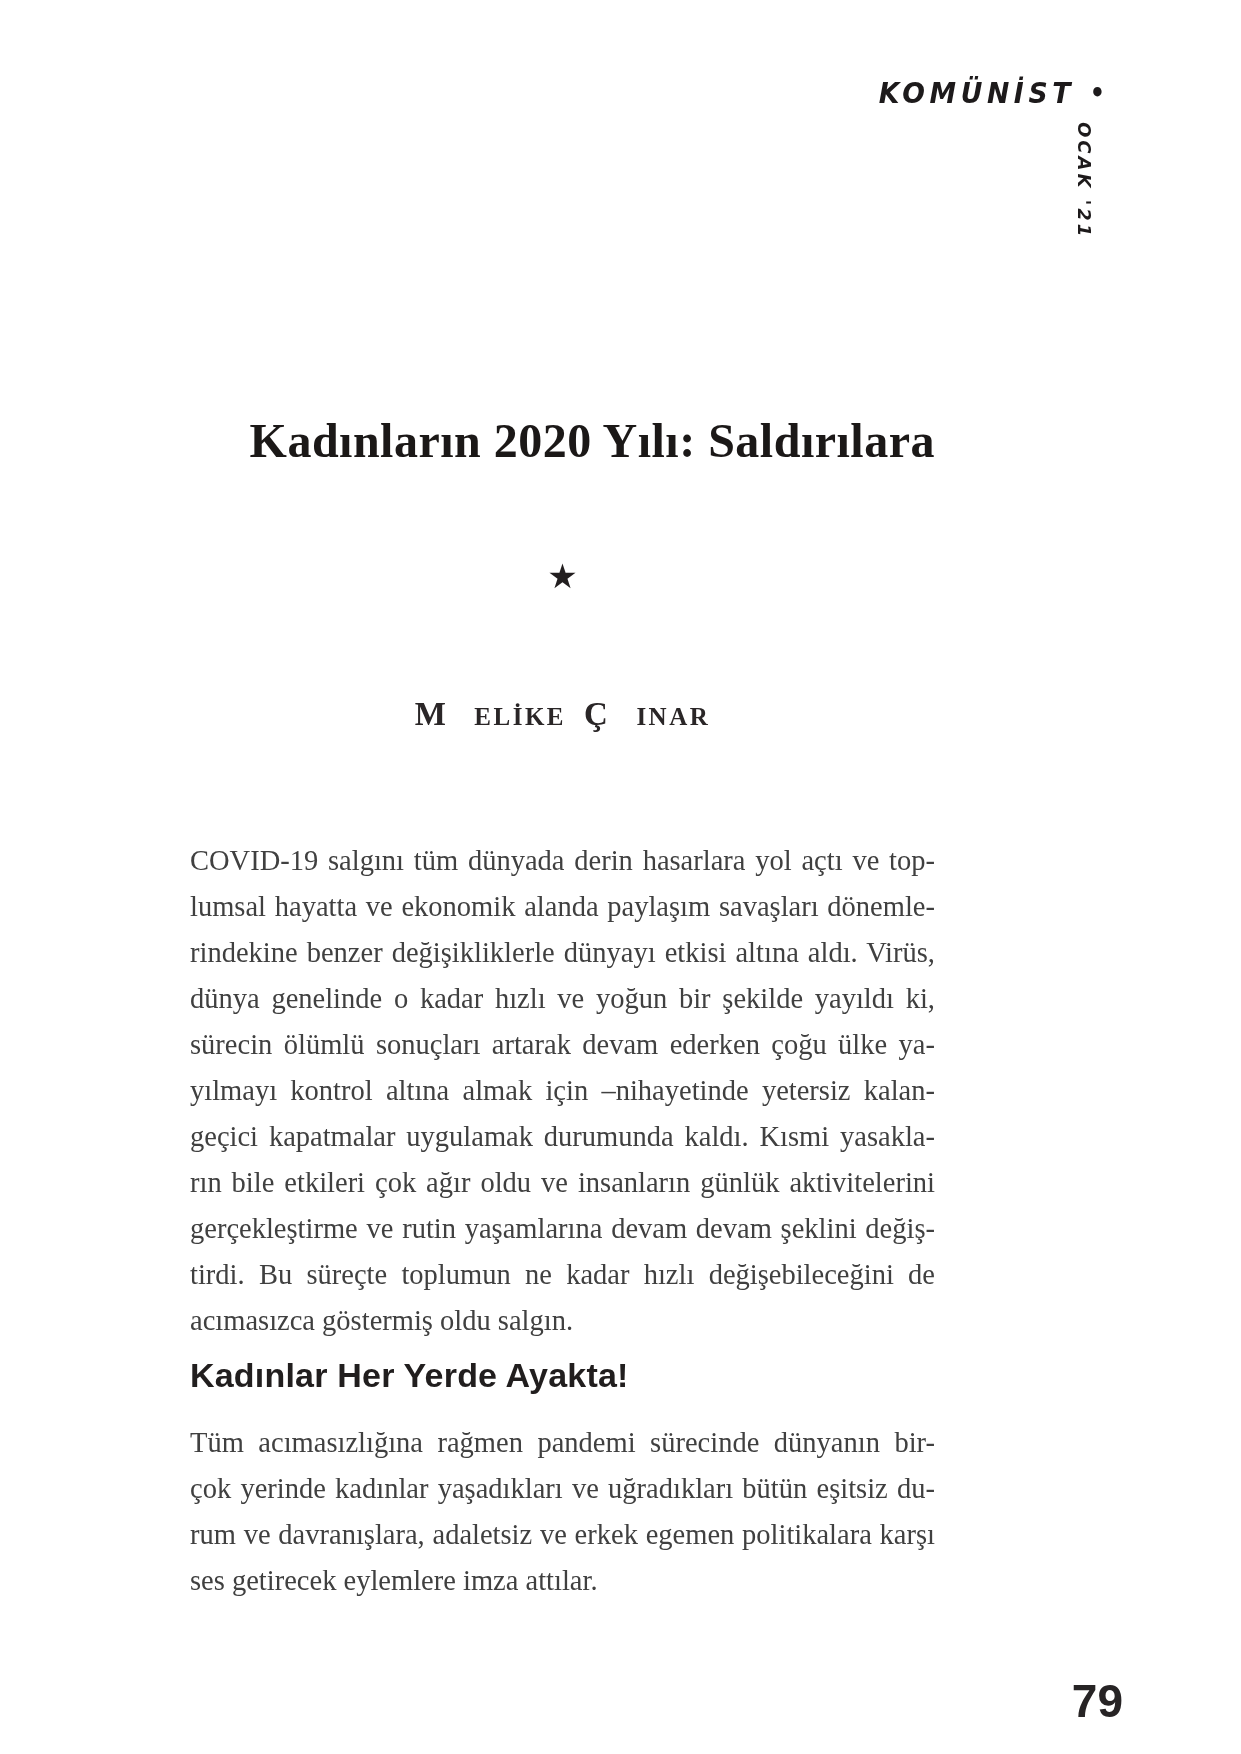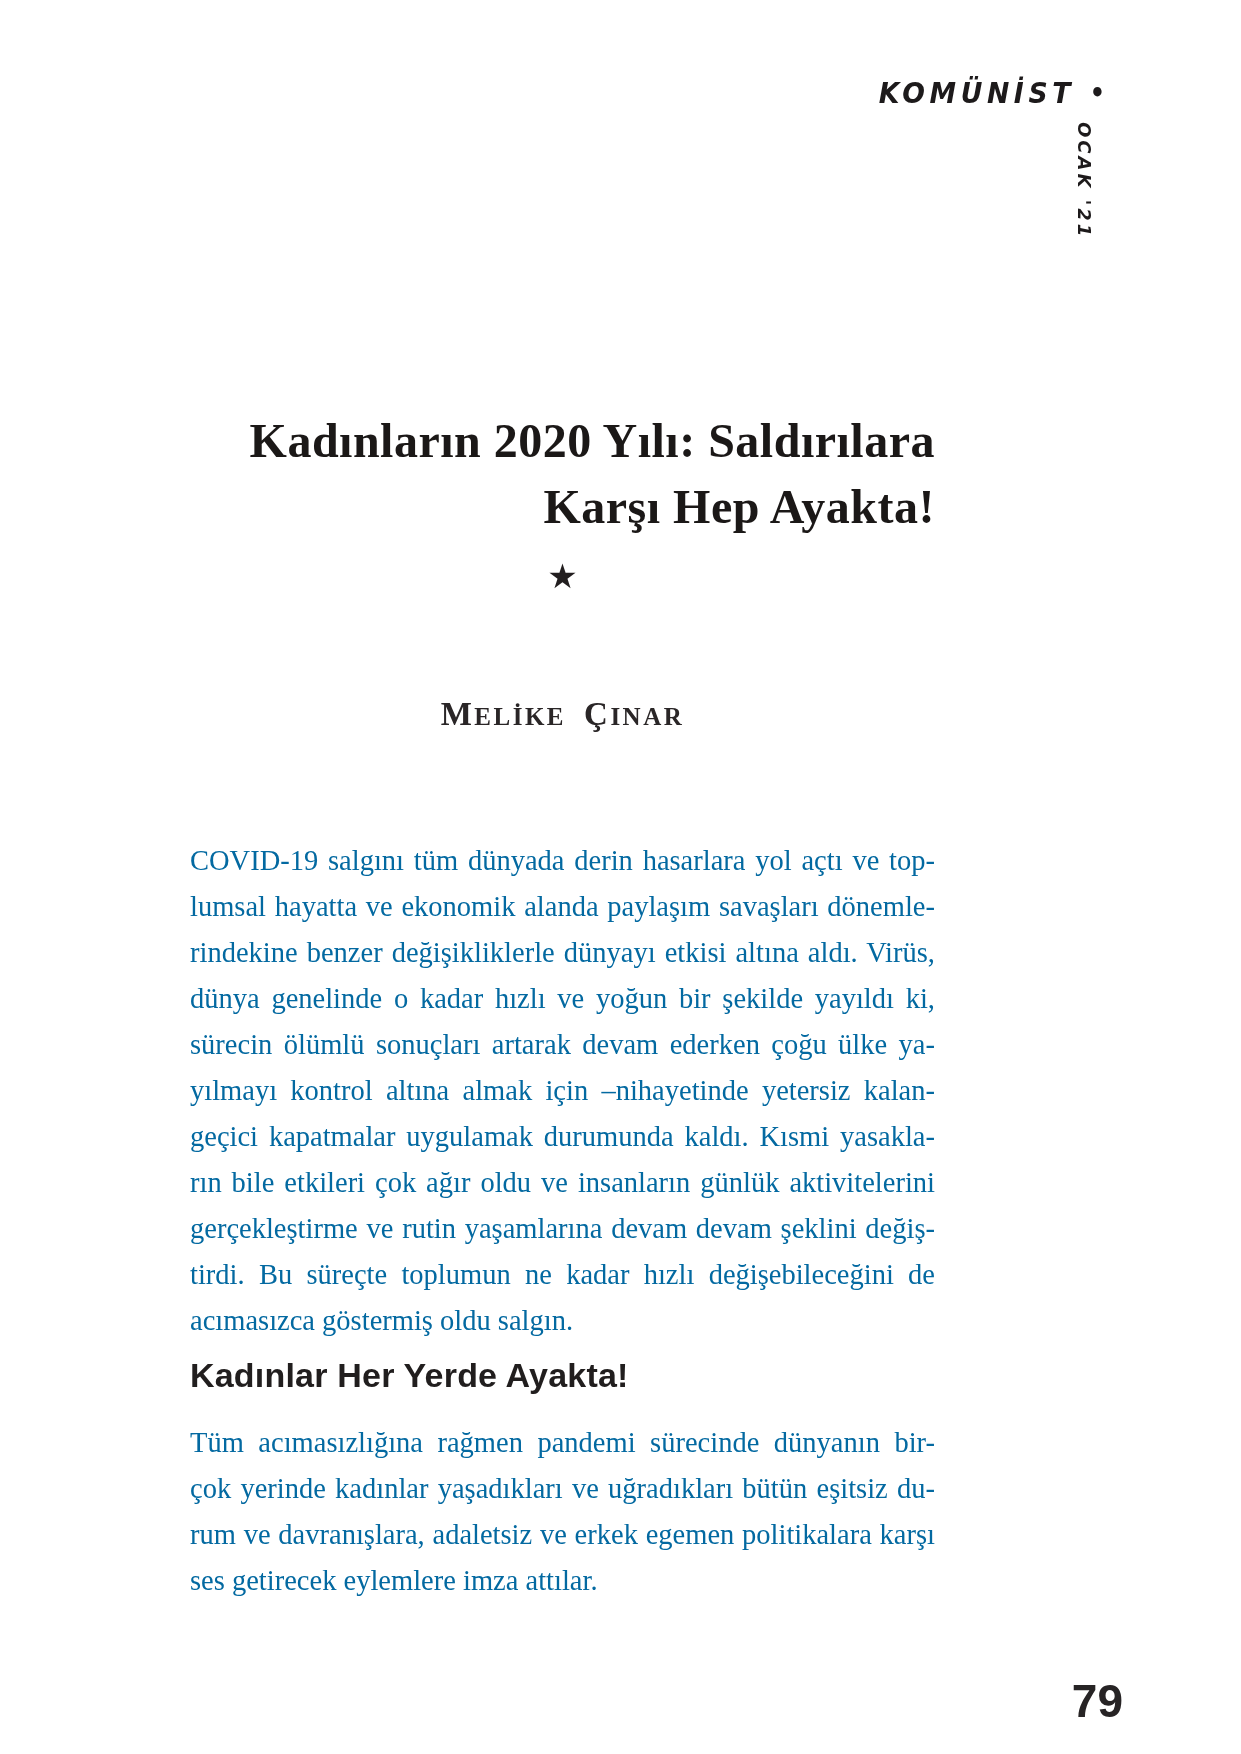--- a/index.html
+++ b/index.html
@@ -69,27 +69,27 @@
   .author-name {
     top: 696px;
     text-align: center;
     font-weight: bold;
     color: #2a2627;
     letter-spacing: 2.5px;
     white-space: nowrap;
   }
   .author-name .word { margin: 0 9px; }
   .author-name .cap { font-size: 33px; }
-  .author-name .sc  { font-size: 25px; }
+  .author-name .sc  { font-size: 25px; margin-left: 26px; }
 
   
   .body-par {
     font-size: 28.5px;
     line-height: 46px;
-    color: #0369a1;
+    color: #404040;
   }
   .par-1 { top: 838px; }
   .par-2 { top: 1420px; }
   .jline { text-align: justify; text-align-last: justify; }
   .jlast { text-align: justify; text-align-last: left; }
 
   .section-heading {
     top: 1356px;
     font-family: "Liberation Sans", sans-serif;
     font-weight: 600;
@@ -116,21 +116,20 @@
 <div class="page">
 
   <div class="journal-header">
     <span>KOMÜNİST</span>
     <span class="bullet">•</span>
   </div>
   <div class="issue-vertical">OCAK '21</div>
 
   <h1 class="content-col article-title">
     <div>Kadınların 2020 Yılı: Saldırılara</div>
-    <div>Karşı Hep Ayakta!</div>
   </h1>
 
   <div class="content-col star-divider">★</div>
 
   <div class="content-col author-name">
     <span class="word"><span class="cap">M</span><span class="sc">ELİKE</span></span><span class="word"><span class="cap">Ç</span><span class="sc">INAR</span></span>
   </div>
 
   <div class="content-col body-par par-1">
     <div class="jline">COVID-19 salgını tüm dünyada derin hasarlara yol açtı ve top-</div>

